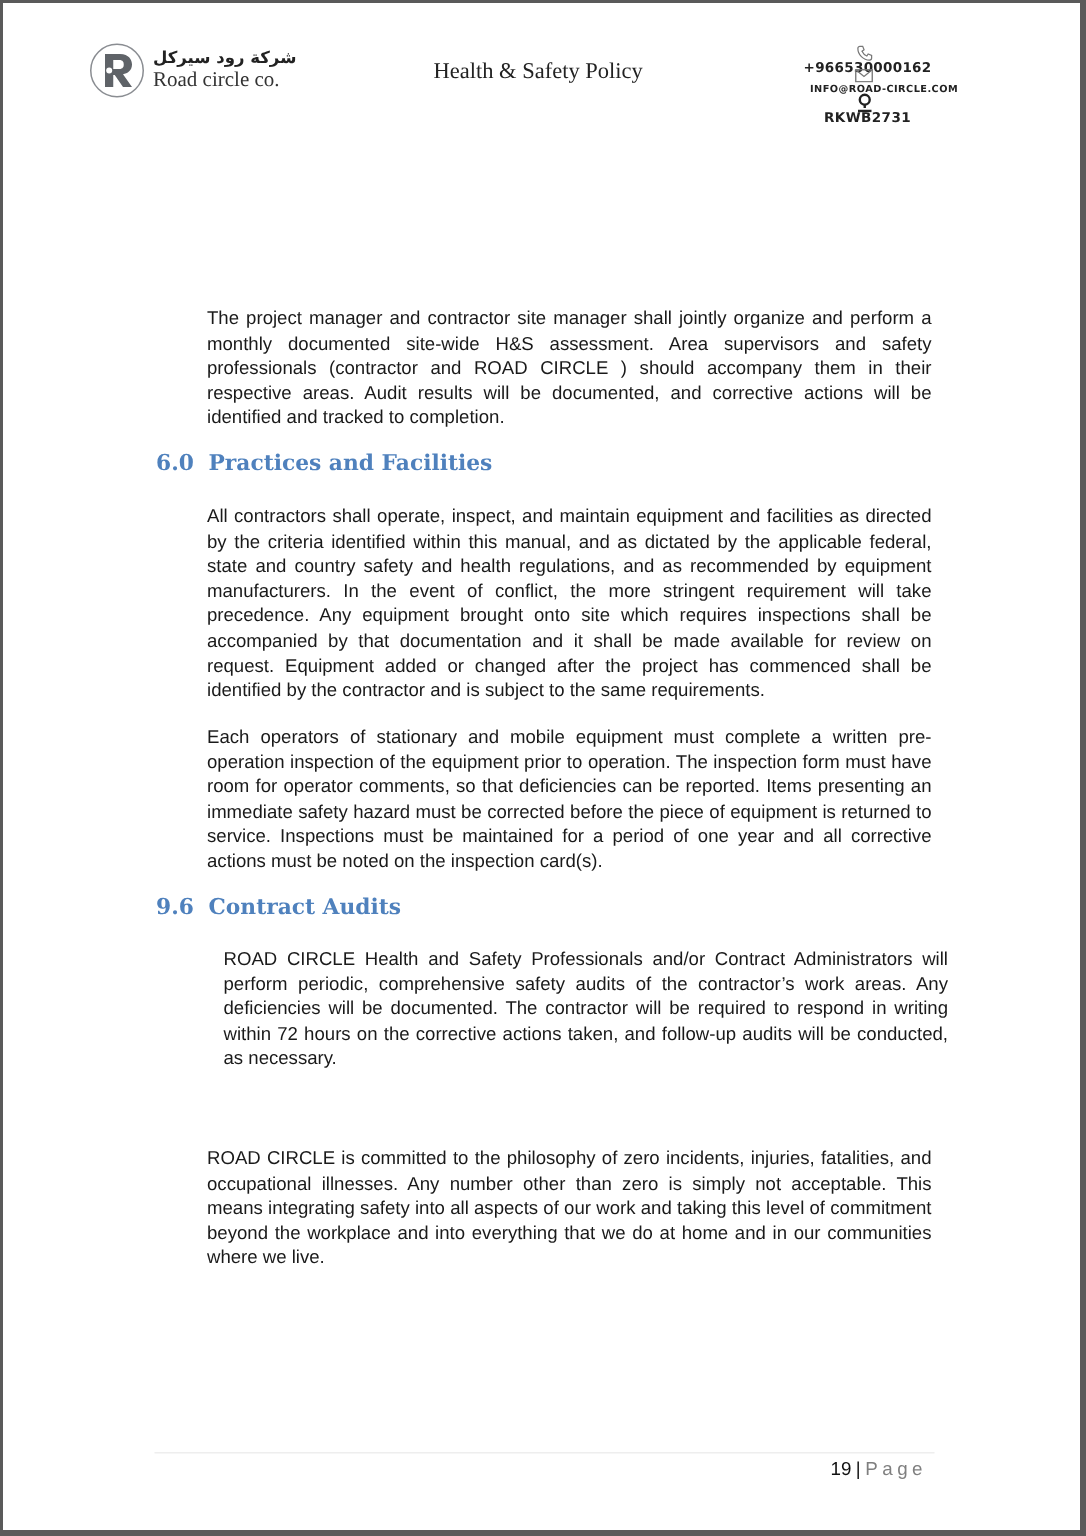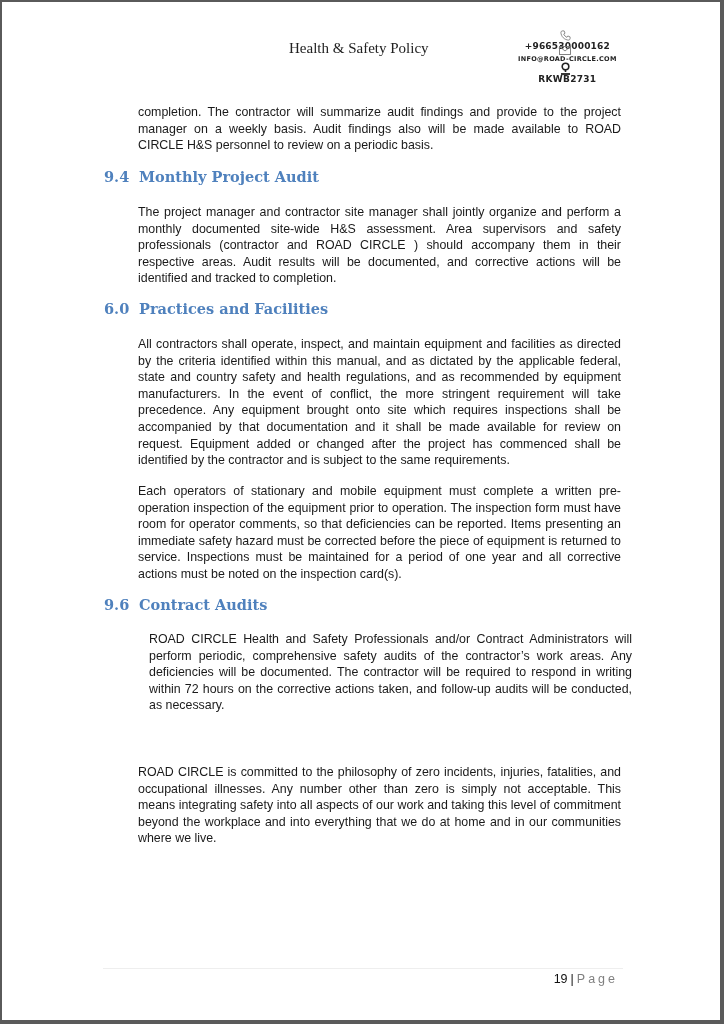--- a/index.html
+++ b/index.html
@@ -28,21 +28,21 @@
   .logo-en { font-family: "Liberation Serif", serif; font-size: 14px; color: #333; margin-top: 1px; }
   .doc-title {
     position: absolute; left: 287px; top: 38px;
     font-family: "Liberation Serif", serif; font-size: 15px; color: #222;
   }
   .contact { position: absolute; left: 516px; top: 28px; }
   .contact-row { display: flex; align-items: center; height: 16px; flex-direction: column; }
   .contact-row .ic { width: 14px; height: 12px; margin-right: 4px; display: inline-flex; align-items: center; justify-content: center; }
   .contact-row .txt { font-family: "DejaVu Sans", sans-serif; font-weight: bold; color: #222; }
   .c-phone .txt { font-size: 9px; letter-spacing: 0.2px; }
-  .c-email .txt { font-size: 6.5px; letter-spacing: 0.3px; }
+  .c-email .txt { font-size: 6.5px; letter-spacing: 0.3px; margin-left: 22px; }
   .c-loc .txt { font-size: 9px; letter-spacing: 0.3px; }
   .para {
     position: absolute; left: 136px; width: 483px;
     font-family: "Liberation Sans", sans-serif; font-size: 12.4px; line-height: 16.6px;
     color: #1a1a1a; text-align: justify;
   }
   .h2 {
     position: absolute; left: 102px;
     font-family: "DejaVu Serif", serif; font-weight: bold; font-size: 14.5px;
     color: #4f81bd;
@@ -60,20 +60,32 @@
   .footer-page { position: absolute; right: 102px; top: 970px; font-size: 12.5px; font-family: "Liberation Sans", sans-serif; }
   .footer-page .pnum { color: #111; }
   .footer-page .sep { color: #111; margin: 0 3px; }
   .footer-page .plabel { color: #7f7f7f; letter-spacing: 3px; }
 </style>
 </head>
 <body>
 
 <div class="page">
 
+  <div class="logo-wrap">
+    <div class="logo-circle">
+      <svg width="34" height="34" viewBox="0 0 34 34">
+        <path d="M9 6 H19 C25 6 27 10 27 13 C27 17 24 19 21 19.5 L27 28 H21 L15.5 20 H14.5 V28 H9 Z M14.5 10 V16 H18.5 C21 16 21.5 14.5 21.5 13 C21.5 11.5 21 10 18.5 10 Z" fill="#5f6368"></path>
+        <circle cx="11.8" cy="17" r="2" fill="#ffffff"></circle>
+      </svg>
+    </div>
+    <div class="logo-text">
+      <div class="logo-arabic">شركة رود سيركل</div>
+      <div class="logo-en">Road circle co.</div>
+    </div>
+  </div>
 
   <div class="doc-title">Health &amp; Safety Policy</div>
 
   <div class="contact">
     <div class="contact-row c-phone">
       <span class="ic">
         <svg width="11" height="11" viewBox="0 0 12 12">
             <path d="M2.5 1 L4.5 1 L5.5 3.5 L4 4.5 C4.8 6.2 5.8 7.2 7.5 8 L8.5 6.5 L11 7.5 L11 9.5 C11 10.3 10.3 11 9.5 11 C5 11 1 7 1 2.5 C1 1.7 1.7 1 2.5 1 Z" fill="none" stroke="#777" stroke-width="0.9"></path>
           </svg>
       </span>
@@ -93,25 +105,21 @@
         <svg width="11" height="13" viewBox="0 0 11 13">
             <circle cx="5.5" cy="4.5" r="3.3" fill="none" stroke="#222" stroke-width="1.6"></circle>
             <path d="M5.5 8 L5.5 10" stroke="#222" stroke-width="1.6"></path>
             <path d="M1 12 H10" stroke="#222" stroke-width="1.8"></path>
           </svg>
       </span>
       <span class="txt">RKWB2731</span>
     </div>
   </div>
 
-  <div class="para" style="top:102px;">completion. The contractor will summarize audit findings and provide to the project manager on a weekly basis. Audit findings also will be made available to ROAD CIRCLE H&amp;S personnel to review on a periodic basis.</div>
 
-  <div class="h2" style="top:166px;">
-    <span class="num">9.4</span><span>Monthly Project Audit</span>
-  </div>
   <div class="para" style="top:202px;">The project manager and contractor site manager shall jointly organize and perform a monthly documented site-wide H&amp;S assessment. Area supervisors and safety professionals (contractor and ROAD CIRCLE  ) should accompany them in their respective areas. Audit results will be documented, and corrective actions will be identified and tracked to completion.</div>
 
   <div class="h2" style="top:298px;">
     <span class="num">6.0</span><span>Practices and Facilities</span>
   </div>
   <div class="para" style="top:334px;">All contractors shall operate, inspect, and maintain equipment and facilities as directed by the criteria identified within this manual, and as dictated by the applicable federal, state and country safety and health regulations, and as recommended by equipment manufacturers. In the event of conflict, the more stringent requirement will take precedence. Any equipment brought onto site which requires inspections shall be accompanied by that documentation and it shall be made available for review on request. Equipment added or changed after the project has commenced shall be identified by the contractor and is subject to the same requirements.</div>
   <div class="para" style="top:481px;">Each operators of stationary and mobile equipment must complete a written pre-operation inspection of the equipment prior to operation. The inspection form must have room for operator comments, so that deficiencies can be reported. Items presenting an immediate safety hazard must be corrected before the piece of equipment is returned to service. Inspections must be maintained for a period of one year and all corrective actions must be noted on the inspection card(s).</div>
 
   <div class="h2" style="top:594px;">
     <span class="num">9.6</span><span>Contract Audits</span>

